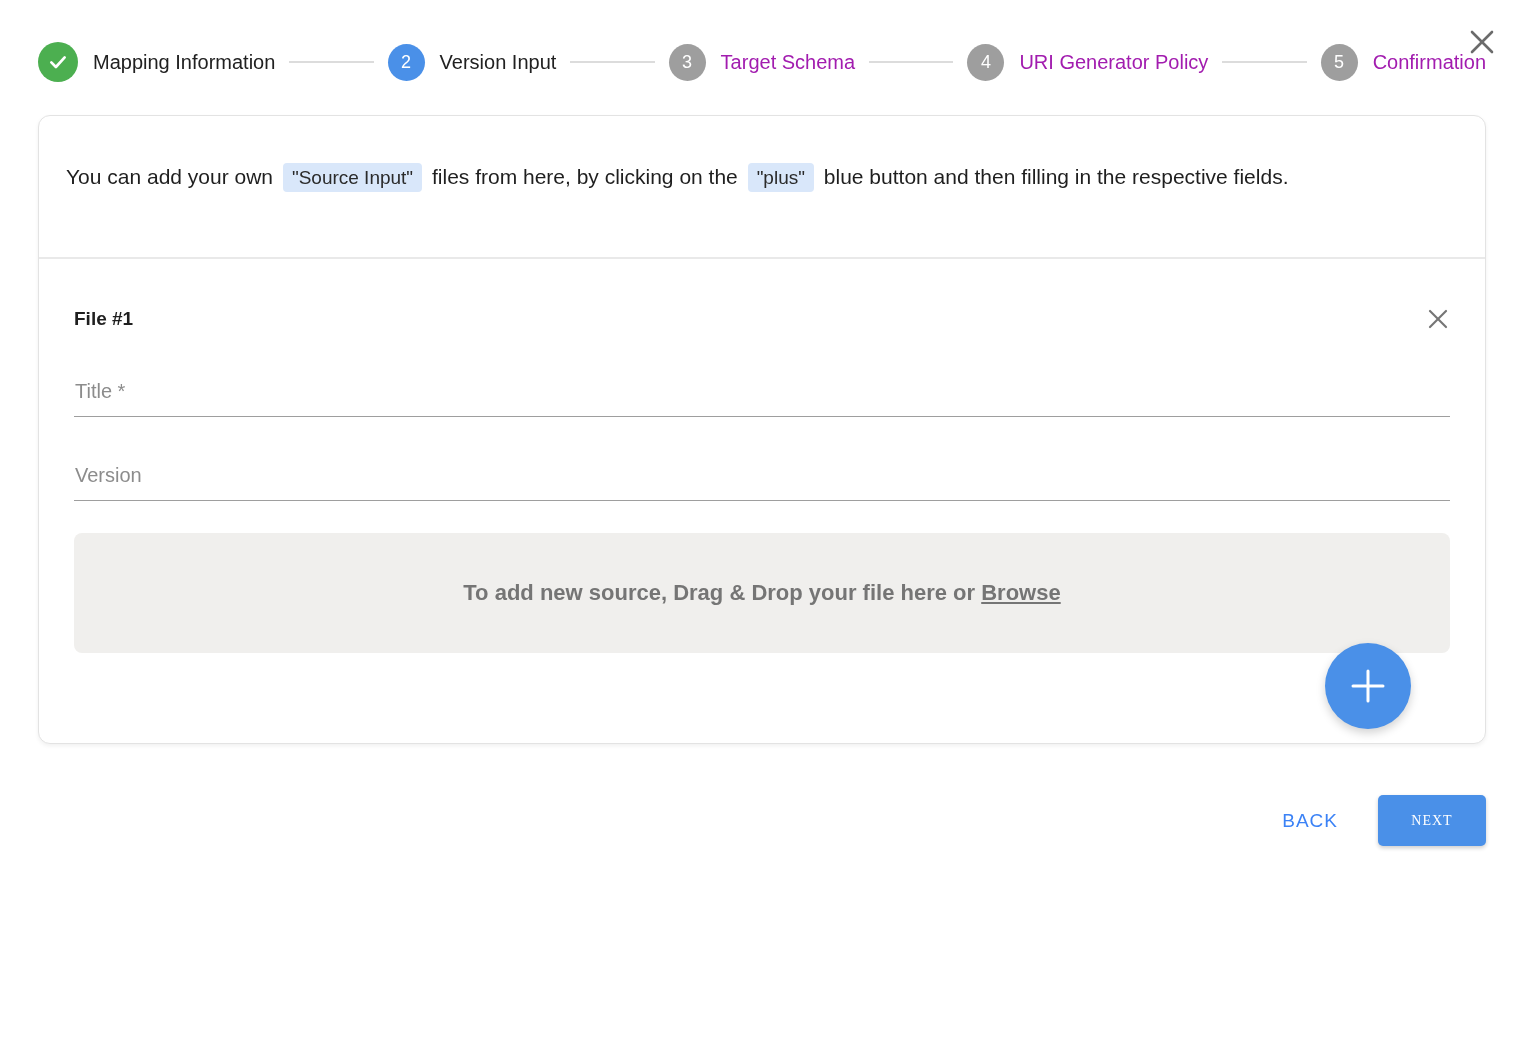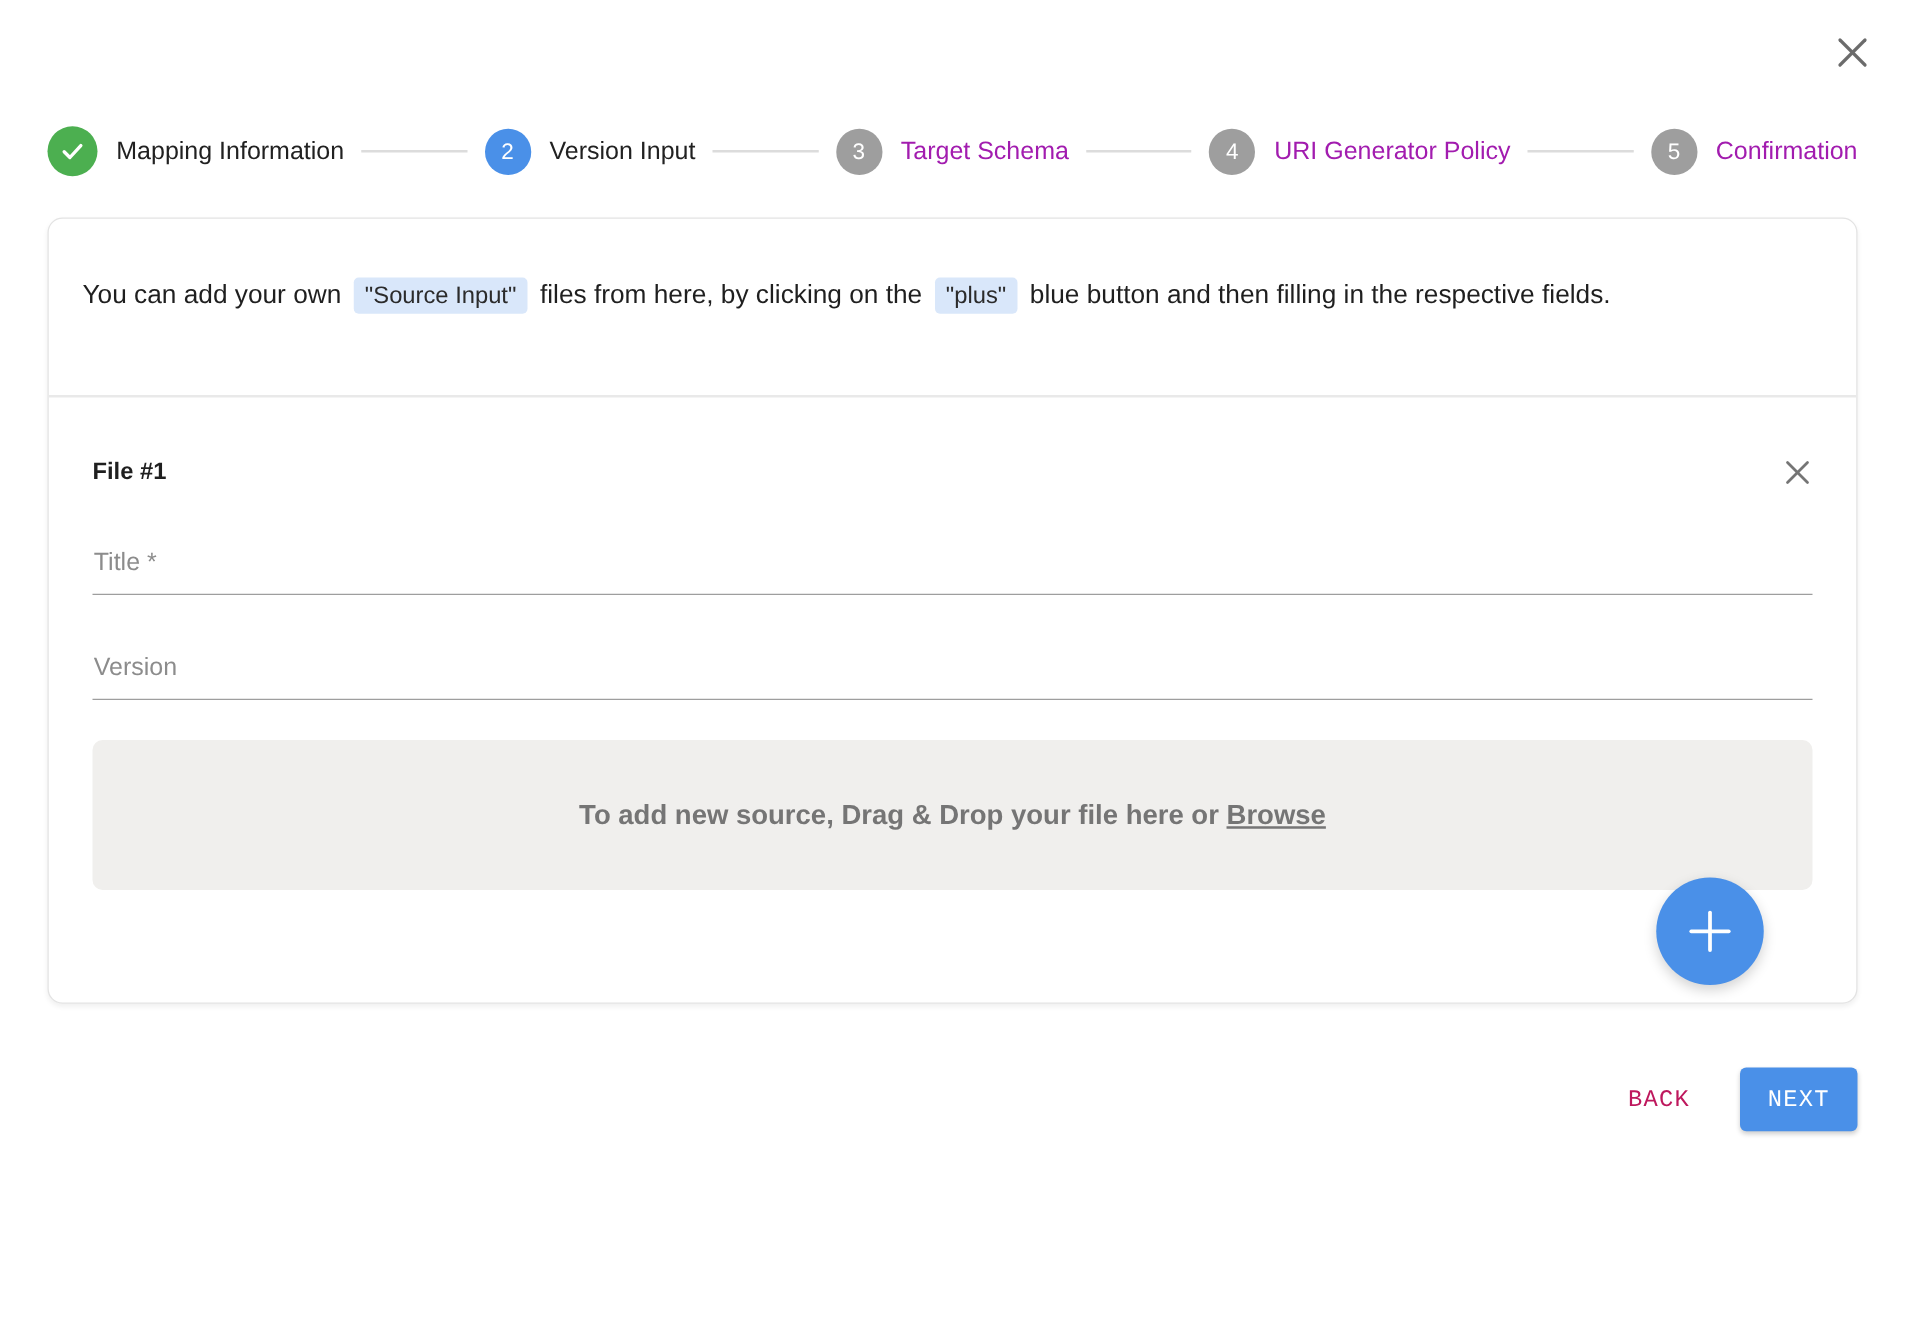--- a/index.html
+++ b/index.html
@@ -16,21 +16,21 @@
   .dialog-close {
     position: absolute; top: 26px; right: 26px;
     width: 32px; height: 32px;
     background: none; border: none; cursor: pointer;
     display: flex; align-items: center; justify-content: center;
   }
 
   
   .stepper {
     display: flex; align-items: center;
-    padding-top: 101px;
+    padding-top: 42px;
     width: 100%;
   }
   .step { display: flex; align-items: center; white-space: nowrap; }
   .step-circle {
     border-radius: 50%;
     display: flex; align-items: center; justify-content: center;
     color: #fff; font-size: 18px; font-weight: 400;
     flex: none;
   }
   .step.completed .step-circle { width: 40px; height: 40px; background: #4caf50; }
@@ -110,30 +110,30 @@
   }
 
   
   .footer {
     display: flex; align-items: center; justify-content: flex-end;
     margin-top: 51px; padding-right: -8px;
     gap: 34px;
   }
   .back-btn {
     background: none; border: none; cursor: pointer;
-    font-size: 19px; color: #be185d; letter-spacing: 1px;
-    font-family: Liberation Mono, monospace;
+    font-size: 19px; color: #3b82f6; letter-spacing: 1px;
+    font-family: Liberation Sans, sans-serif;
     padding: 10px 6px;
   }
   .next-btn {
     background: #4a90e8; border: none; cursor: pointer;
-    color: #fff; font-size: 19px; letter-spacing: 1px;
-    font-family: Liberation Mono, monospace;
+    color: #fff; font-size: 14px; letter-spacing: 1px;
+    font-family: Liberation Serif, serif;
     border-radius: 5px;
-    width: 94px; height: 51px;
+    width: 108px; height: 51px;
     box-shadow: 0 2px 4px rgba(0,0,0,0.2);
   }
 </style>
 </head>
 <body>
 
 <div class="dialog">
 
   <button class="dialog-close">
     <svg width="28" height="28" viewBox="0 0 28 28">

